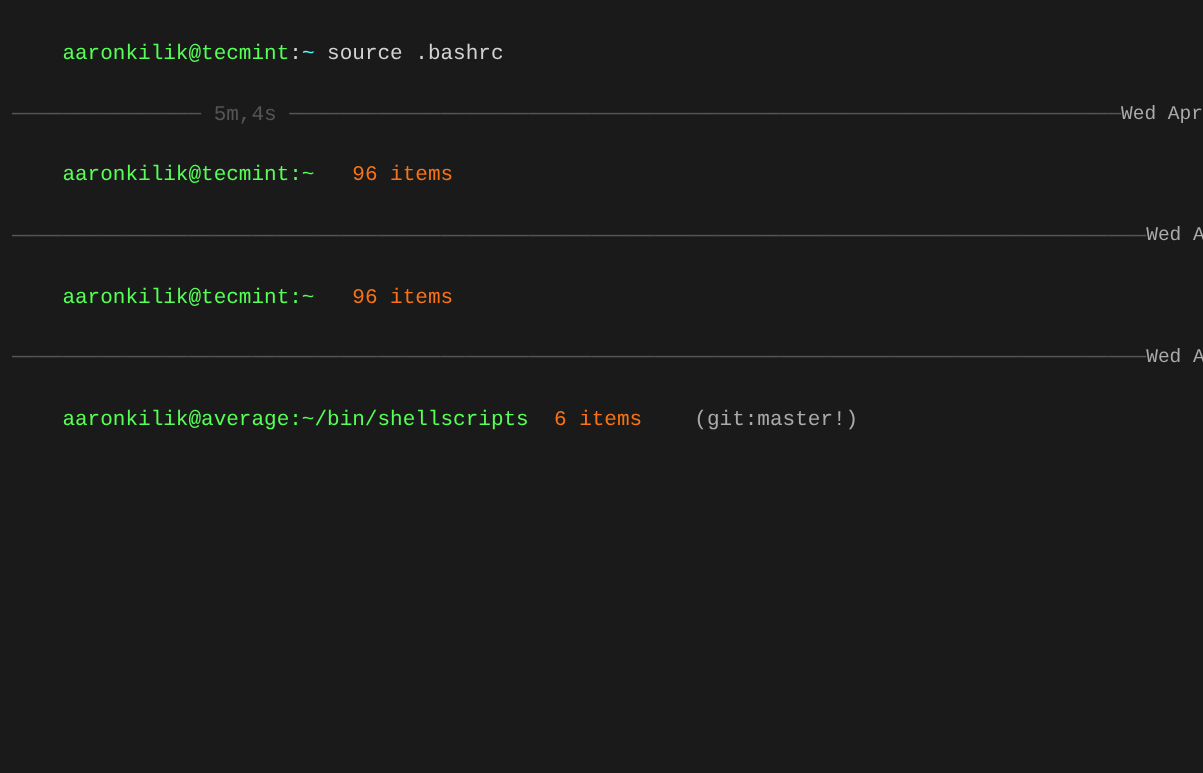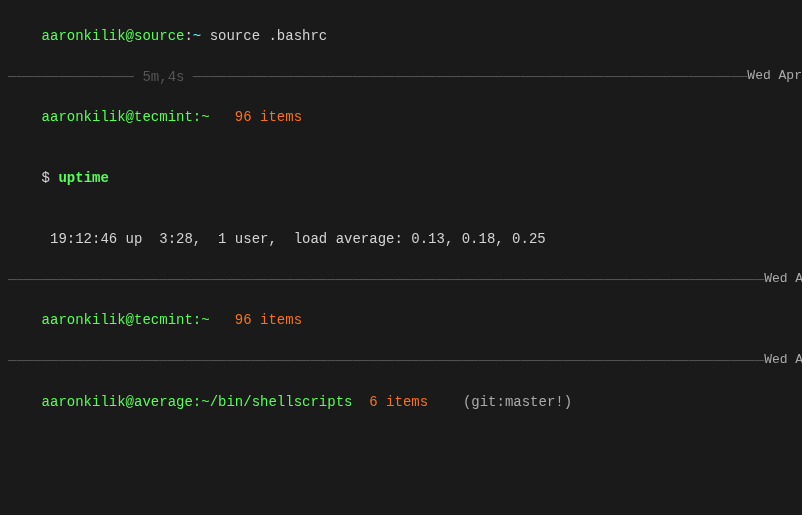--- a/index.html
+++ b/index.html
@@ -52,39 +52,33 @@
       font-size: 13px;
       white-space: nowrap;
     }
   </style>
 </head>
 <body>
 
 <div class="terminal">
 
   <div class="line">
-    <span class="prompt-user">aaronkilik@source</span><span>:</span><span class="prompt-path">~</span><span> </span><span>source .bashrc</span>
+    <span class="prompt-user">aaronkilik@tecmint</span><span>:</span><span class="prompt-path">~</span><span> </span><span>source .bashrc</span>
   </div>
 
   <div class="line" style="display:flex; justify-content:space-between;">
     <span class="divider">─────────────── 5m,4s ──────────────────────────────────────────────────────────────────</span>
     <span class="div-ts">Wed Apr 25, 19:12:27</span>
   </div>
 
   <div class="line">
     <span class="prompt-user">aaronkilik@tecmint:~</span><span>   </span><span class="items-count">96 items</span>
   </div>
 
-  <div class="line">
-    <span>$ </span><span class="cmd-text">uptime</span>
-  </div>
 
-  <div class="line">
-    <span> 19:12:46 up  3:28,  1 user,  load average: 0.13, 0.18, 0.25</span>
-  </div>
 
   <div class="line" style="display:flex; justify-content:space-between;">
     <span class="divider">──────────────────────────────────────────────────────────────────────────────────────────</span>
     <span class="div-ts">Wed Apr 25, 19:12:46</span>
   </div>
 
   <div class="line">
     <span class="prompt-user">aaronkilik@tecmint:~</span><span>   </span><span class="items-count">96 items</span>
   </div>
 

